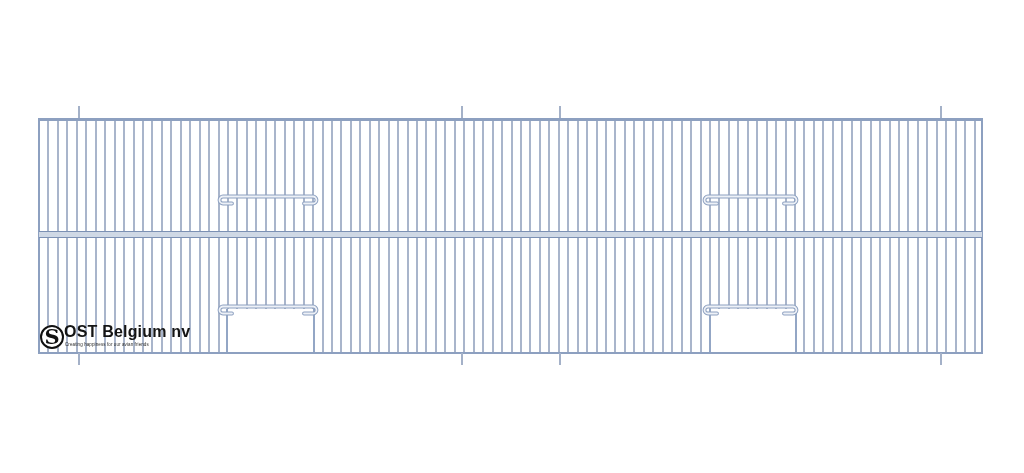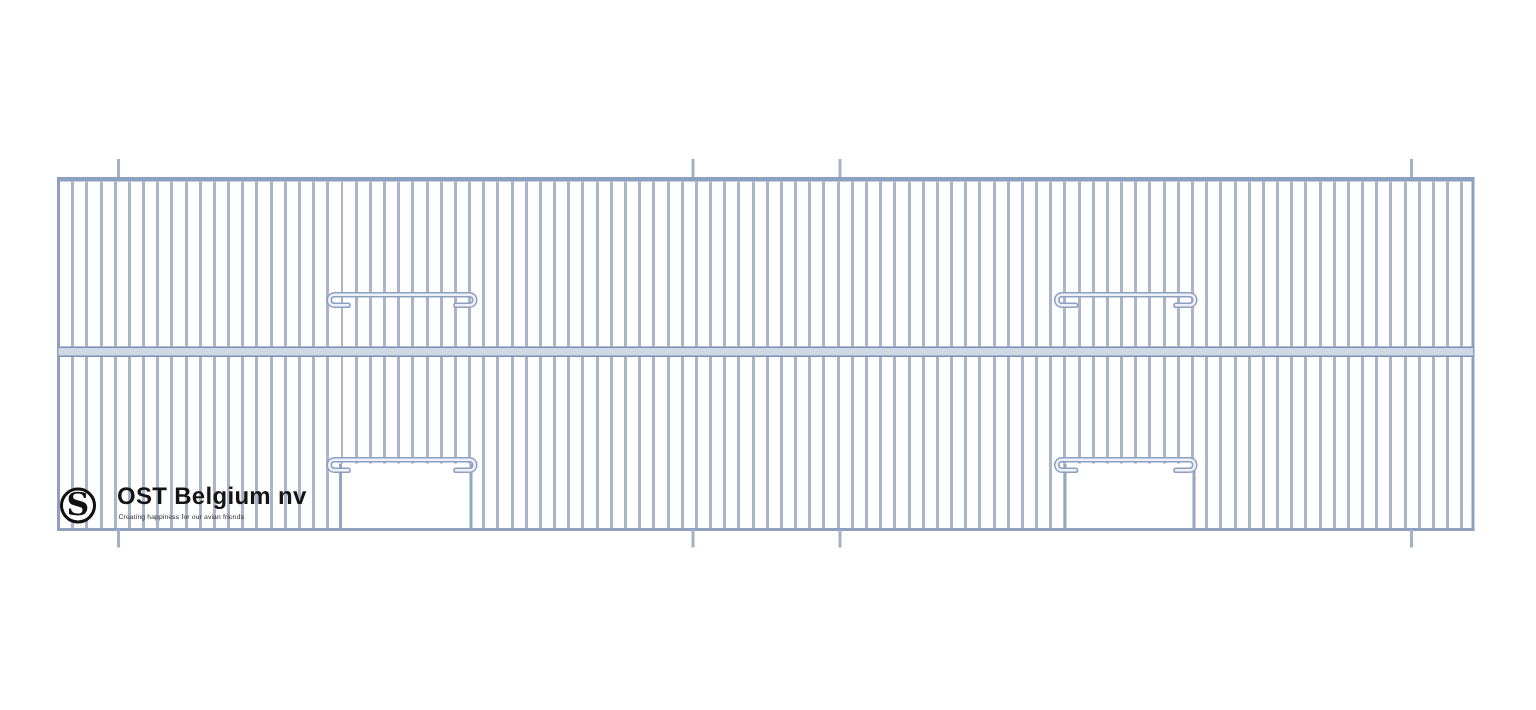--- a/index.html
+++ b/index.html
@@ -51,21 +51,21 @@
     left: 50%;
     top: 50%;
     transform: translate(-50%, -54%);
     font-family: "DejaVu Serif", serif;
     font-size: 21px;
     font-weight: 600;
     color: #111111;
     line-height: 1;
   }
   #logo-texts {
-    margin-left: 14px;
+    margin-left: 0;
     display: flex;
     flex-direction: column;
   }
   #logo-name {
     font-size: 16px;
     font-weight: bold;
     color: #141414;
     letter-spacing: 0.2px;
     line-height: 17px;
     white-space: nowrap;

